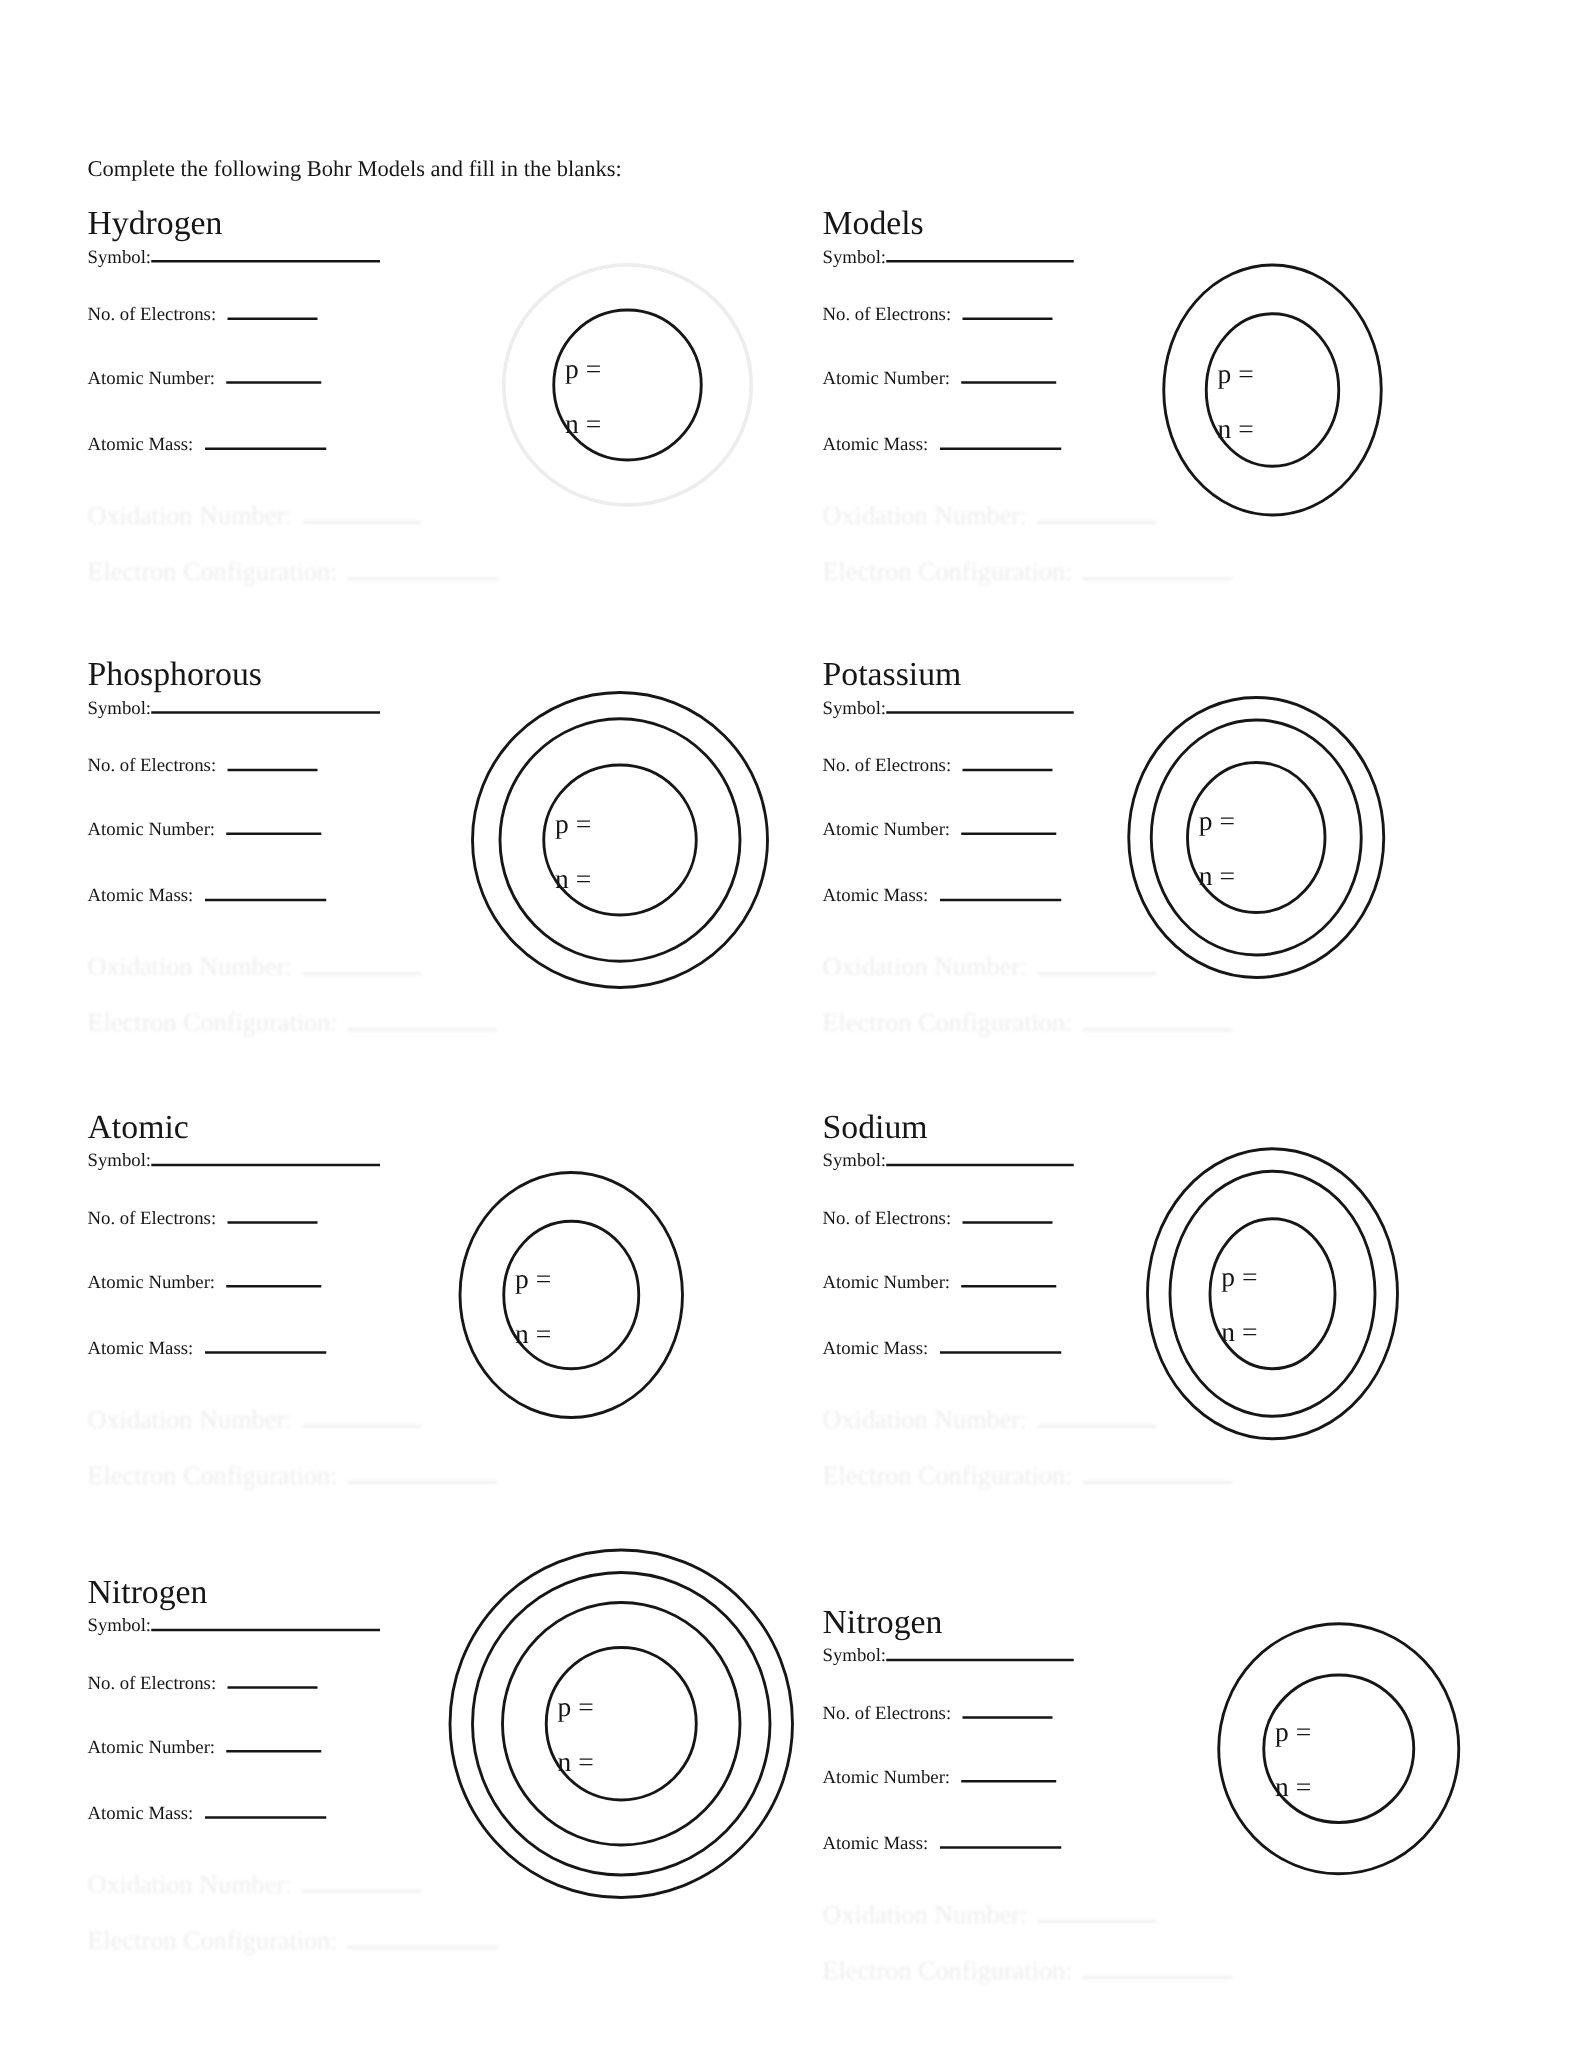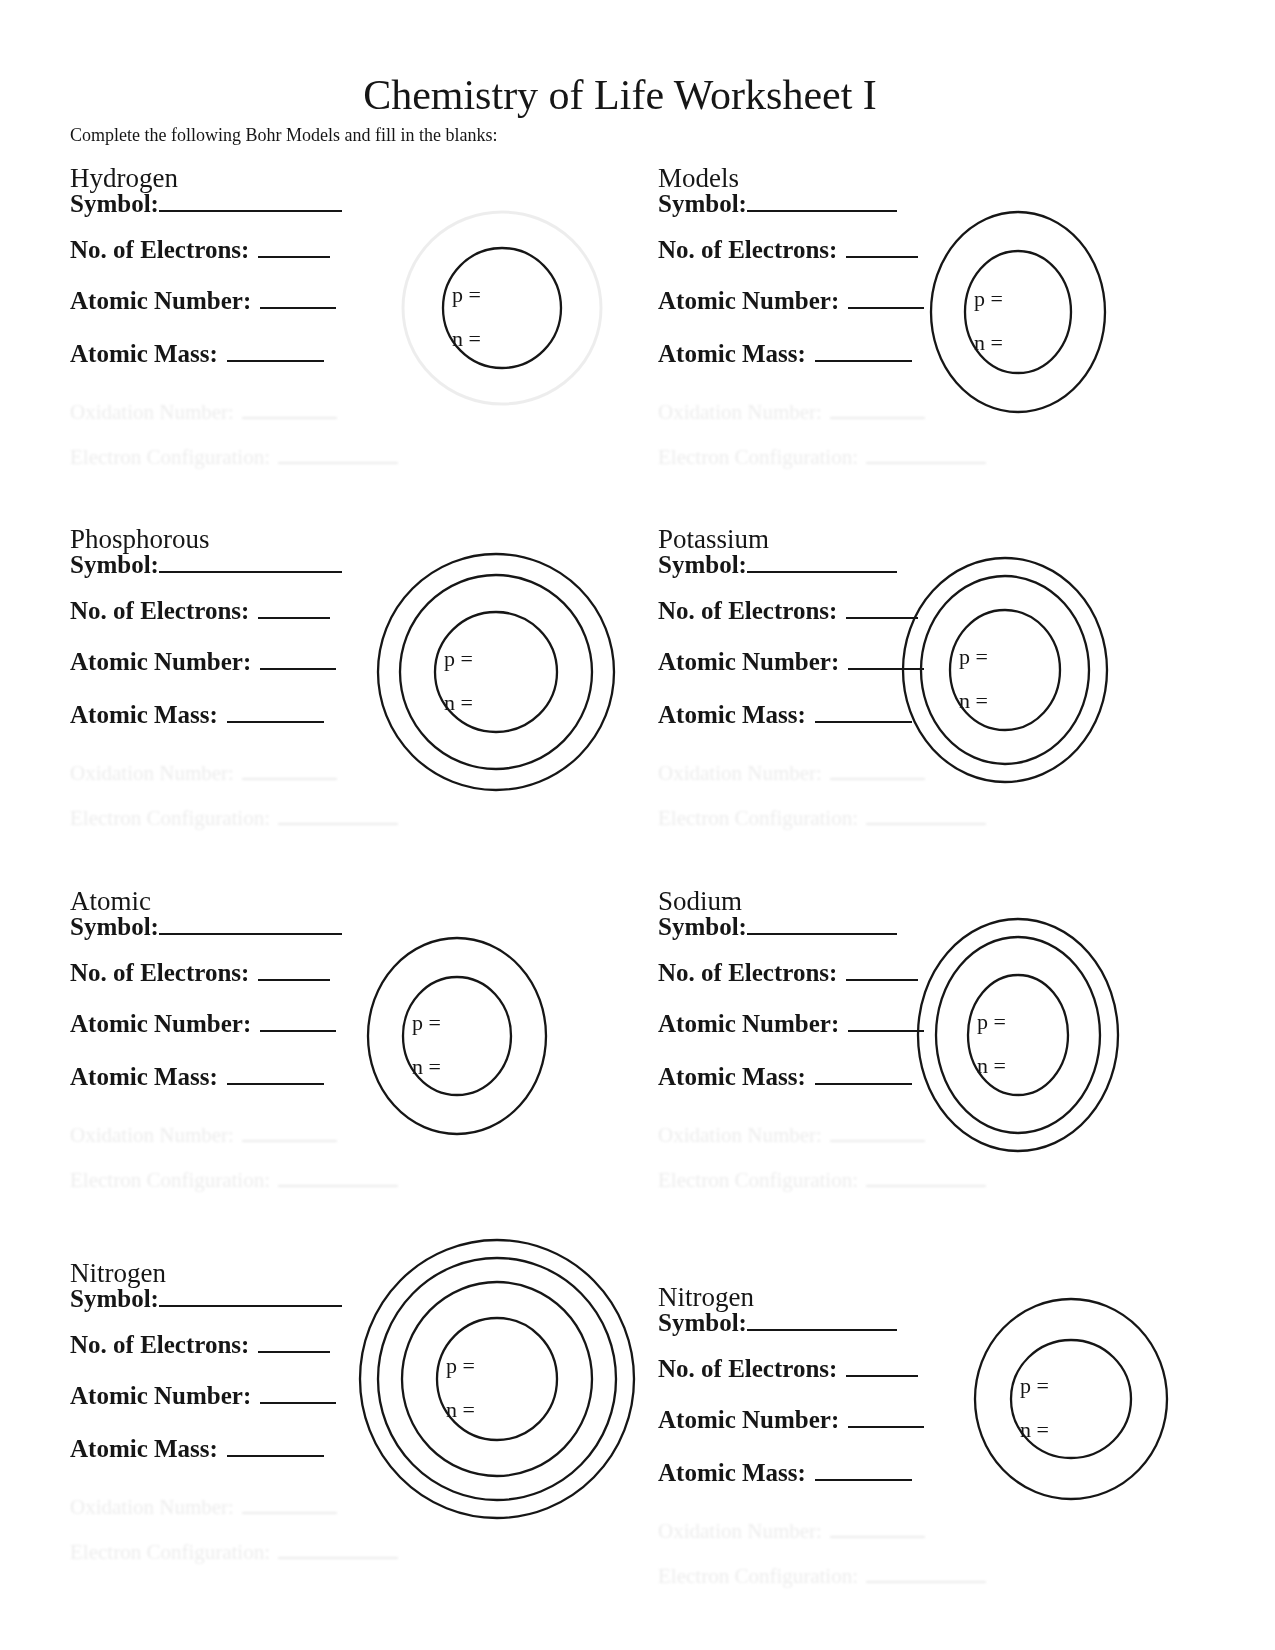--- a/index.html
+++ b/index.html
@@ -12,21 +12,21 @@
     position:absolute;top:72px;left:0;width:1240px;text-align:center;
     font-size:42px;line-height:46px;font-weight:normal;margin:0;
   }
   .instruction{
     position:absolute;top:122px;left:70px;font-size:18px;line-height:26px;
   }
   .element-block{position:absolute;width:565px;}
   .element-block.left{left:70px;}
   .element-block.right{left:658px;}
   .el-name{margin:0;font-size:27px;line-height:30px;font-weight:normal;}
-  .field{position:absolute;left:0;font-size:25px;line-height:26px;white-space:nowrap;font-weight:bold;}
+  .field{position:absolute;left:0;font-size:15px;line-height:26px;white-space:nowrap;}
   .f-sym{top:28px;}
   .f-el{top:74px;}
   .f-num{top:125px;}
   .f-mass{top:178px;}
   .blank{display:inline-block;height:17px;border-bottom:2px solid #161616;vertical-align:baseline;}
   .b-sym{width:183px;}
   .right .b-sym{width:150px;}
   .b-el{width:72px;margin-left:9px;}
   .b-num{width:76px;margin-left:9px;}
   .b-mass{width:97px;margin-left:9px;}
@@ -41,21 +41,20 @@
   .b-g1{width:95px;margin-left:8px;}
   .b-g2{width:120px;margin-left:8px;}
   .models-layer{position:absolute;top:0;left:0;width:100%;height:100%;}
   svg text{font-family:"Liberation Serif","DejaVu Serif",serif;}
 </style>
 </head>
 <body>
 
 <div class="page">
 
-  <h1 class="title">Chemistry of Life Worksheet I</h1>
   <div class="instruction">Complete the following Bohr Models and fill in the blanks:</div>
 
   <section class="element-block left" style="top:163px">
     <h2 class="el-name">Hydrogen</h2>
     <div class="field f-sym"><span>Symbol:</span><span class="blank b-sym"></span></div>
     <div class="field f-el"><span>No. of Electrons:</span><span class="blank b-el"></span></div>
     <div class="field f-num"><span>Atomic Number:</span><span class="blank b-num"></span></div>
     <div class="field f-mass"><span>Atomic Mass:</span><span class="blank b-mass"></span></div>
     <div class="ghost g1"><span>Oxidation Number:</span><span class="blank b-g1"></span></div>
     <div class="ghost g2"><span>Electron Configuration:</span><span class="blank b-g2"></span></div>

